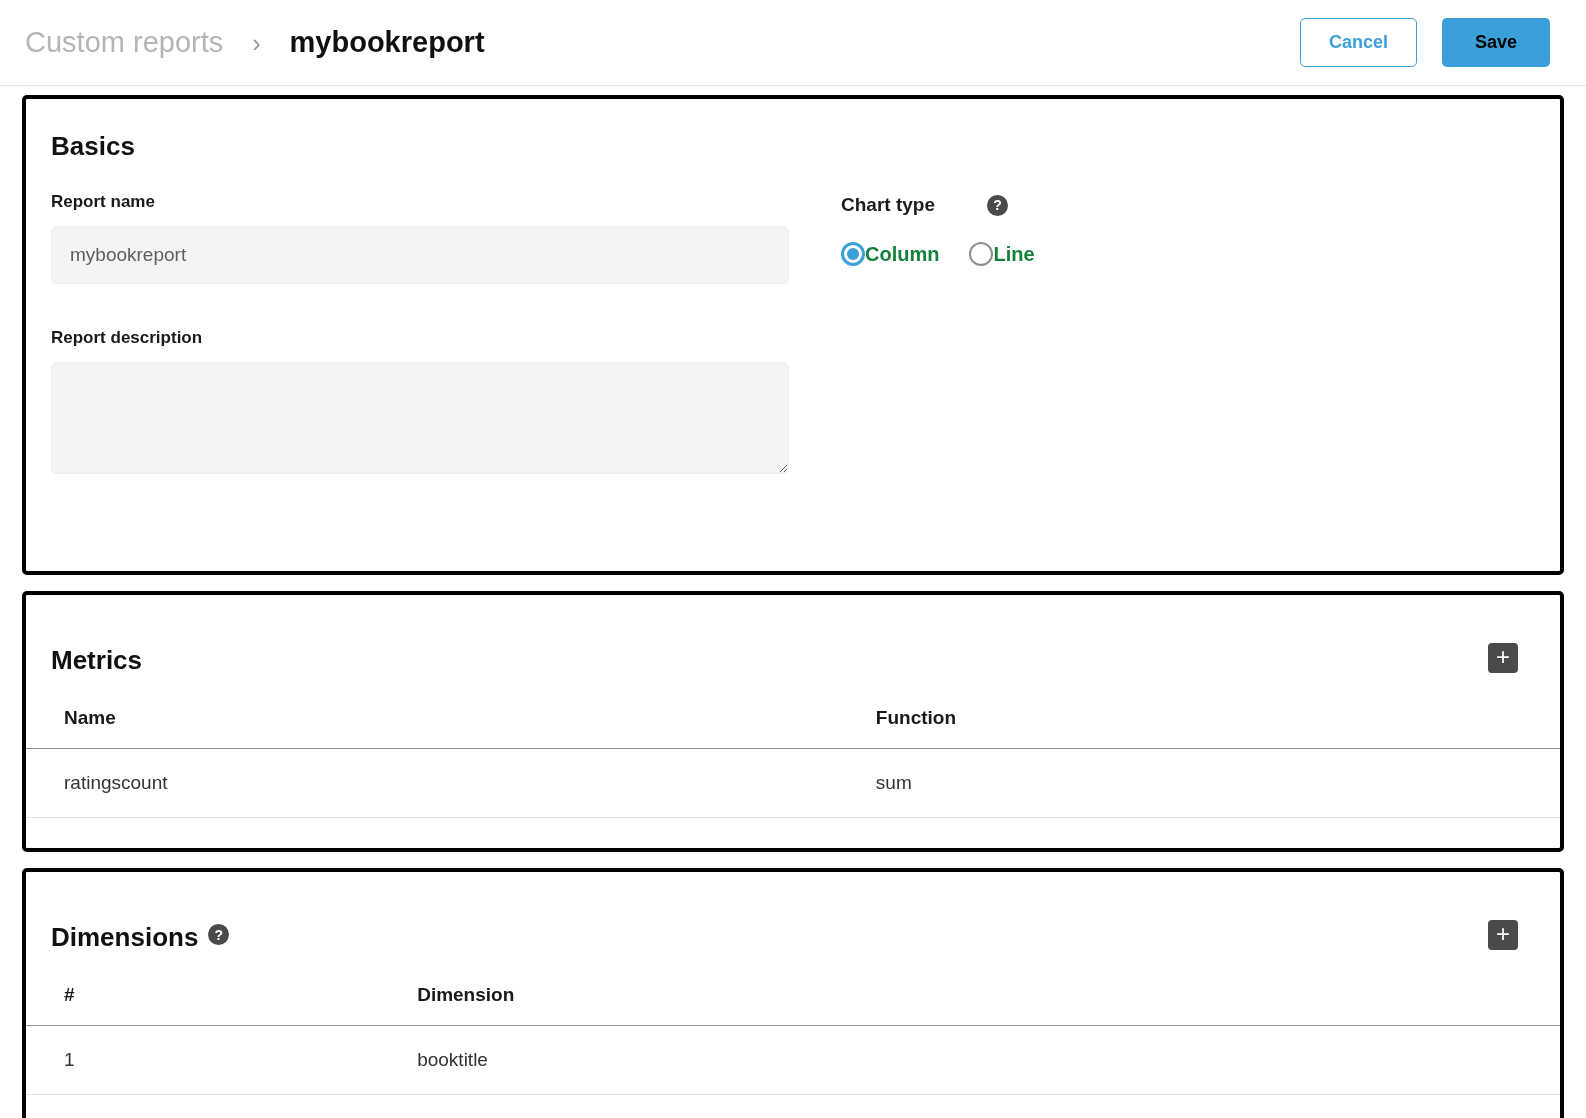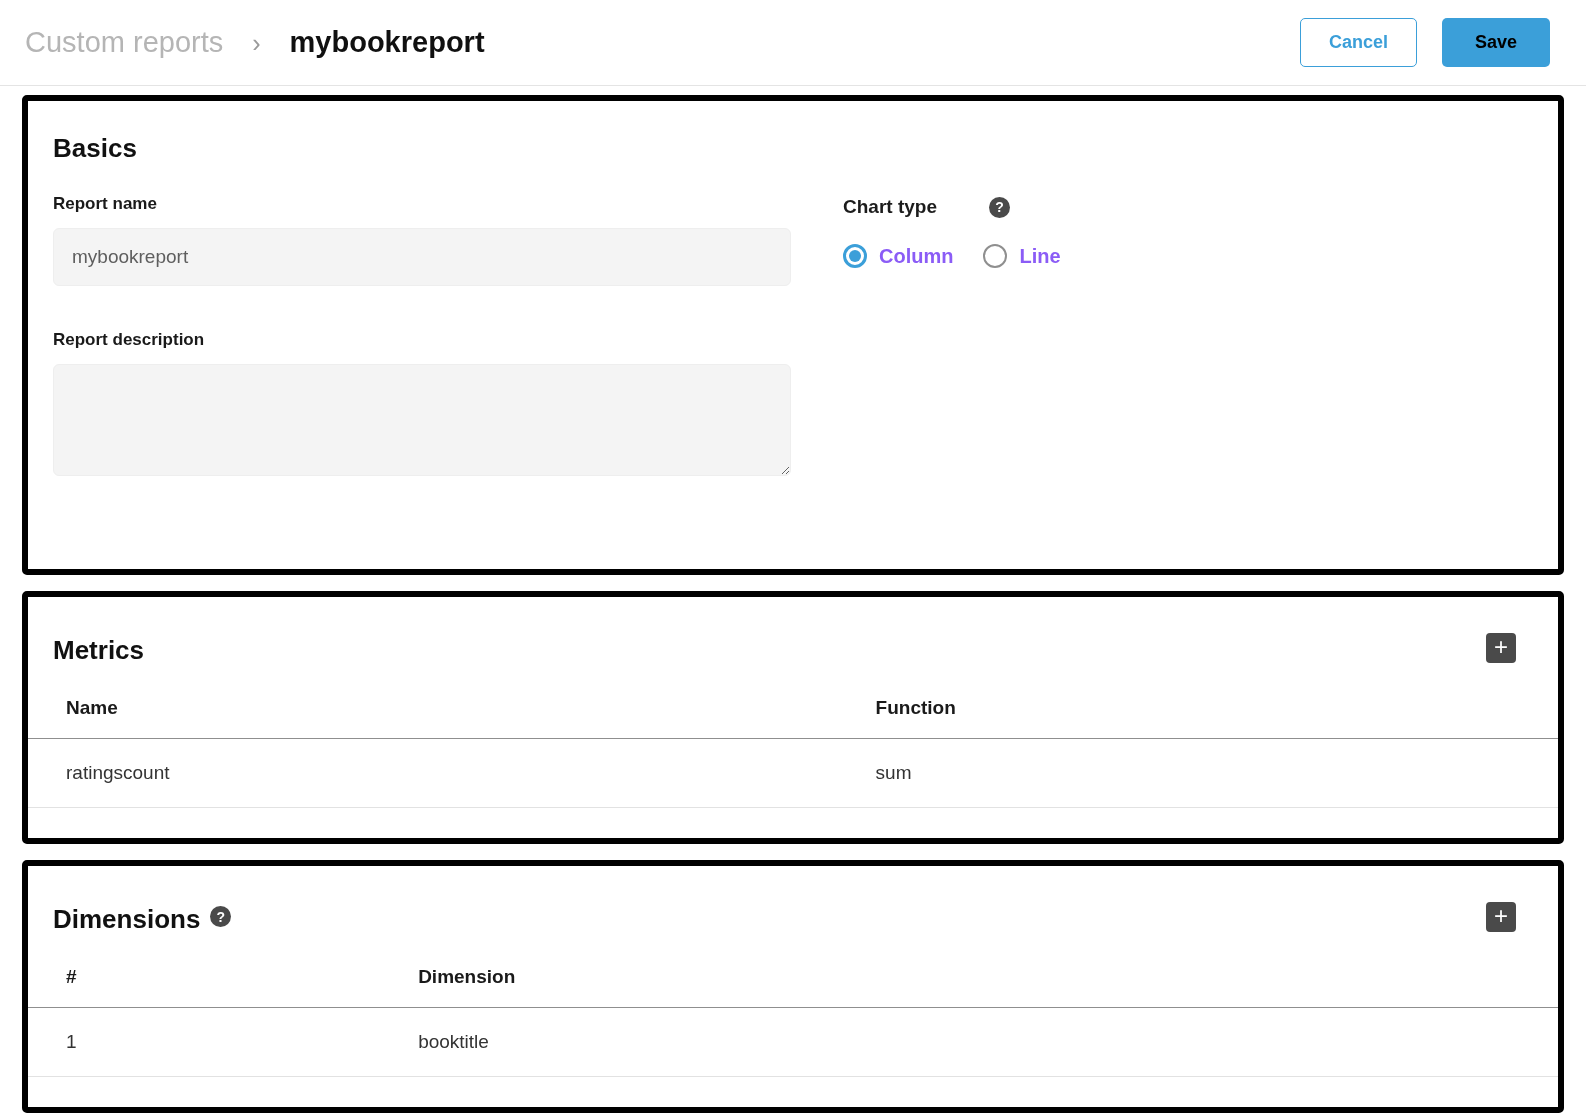--- a/index.html
+++ b/index.html
@@ -42,21 +42,21 @@
     color: var(--accent);
   }
   .btn-save {
     width: 108px; background: var(--accent);
     border: none; color: #000000;
   }
 
   
   .card {
     margin: 0 22px 16px;
-    border: 6px solid #000000;
+    border: 4px solid #000000;
     border-radius: 5px;
     background: #fff;
   }
   .card-basics { margin-top: 9px; padding: 26px 25px; height: 480px; }
   .card-title { font-size: 26px; font-weight: 700; margin: 6px 0 0; color: #111; }
 
   .basics-grid { display: flex; margin-top: 30px; }
   .basics-left { width: 740px; flex: none; }
   .field-label { font-size: 17px; font-weight: 700; margin-bottom: 14px; color: #1a1a1a; }
   .text-input {
@@ -94,24 +94,24 @@
   .radio {
     width: 24px; height: 24px; border-radius: 50%;
     border: 2px solid #8f8f8f; background: #fff;
     position: relative; flex: none;
   }
   .radio.selected { border: 3px solid var(--accent); }
   .radio.selected::after {
     content: ""; position: absolute; inset: 3px;
     border-radius: 50%; background: var(--accent);
   }
-  .radio-label { font-size: 20px; font-weight: 700; margin-left: 12px; color: #8b5cf6; }
+  .radio-label { font-size: 20px; font-weight: 700; color: #15803d; }
 
   
-  .card-table { padding: 0 0 30px; }
+  .card-table { padding: 12px 0 30px; }
   .card-head {
     display: flex; align-items: center; justify-content: space-between;
     padding: 32px 42px 12px 25px;
   }
   .card-head-left { display: flex; align-items: center; }
   .add-btn {
     width: 30px; height: 30px; border-radius: 4px;
     background: var(--icondark); color: #fff;
     font-size: 24px; line-height: 27px; text-align: center;
     cursor: pointer; flex: none; font-weight: 400;

